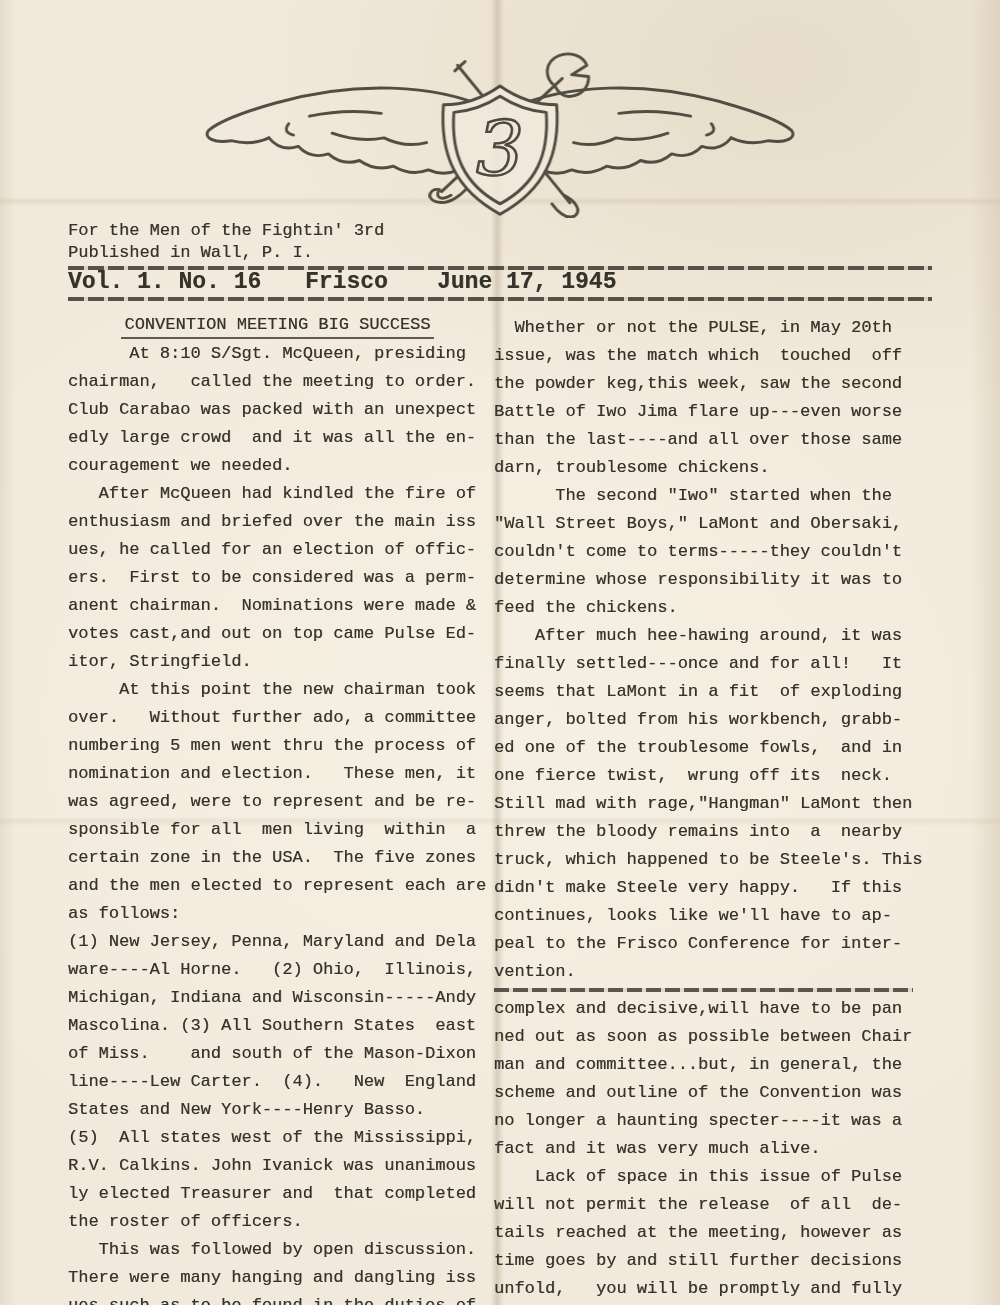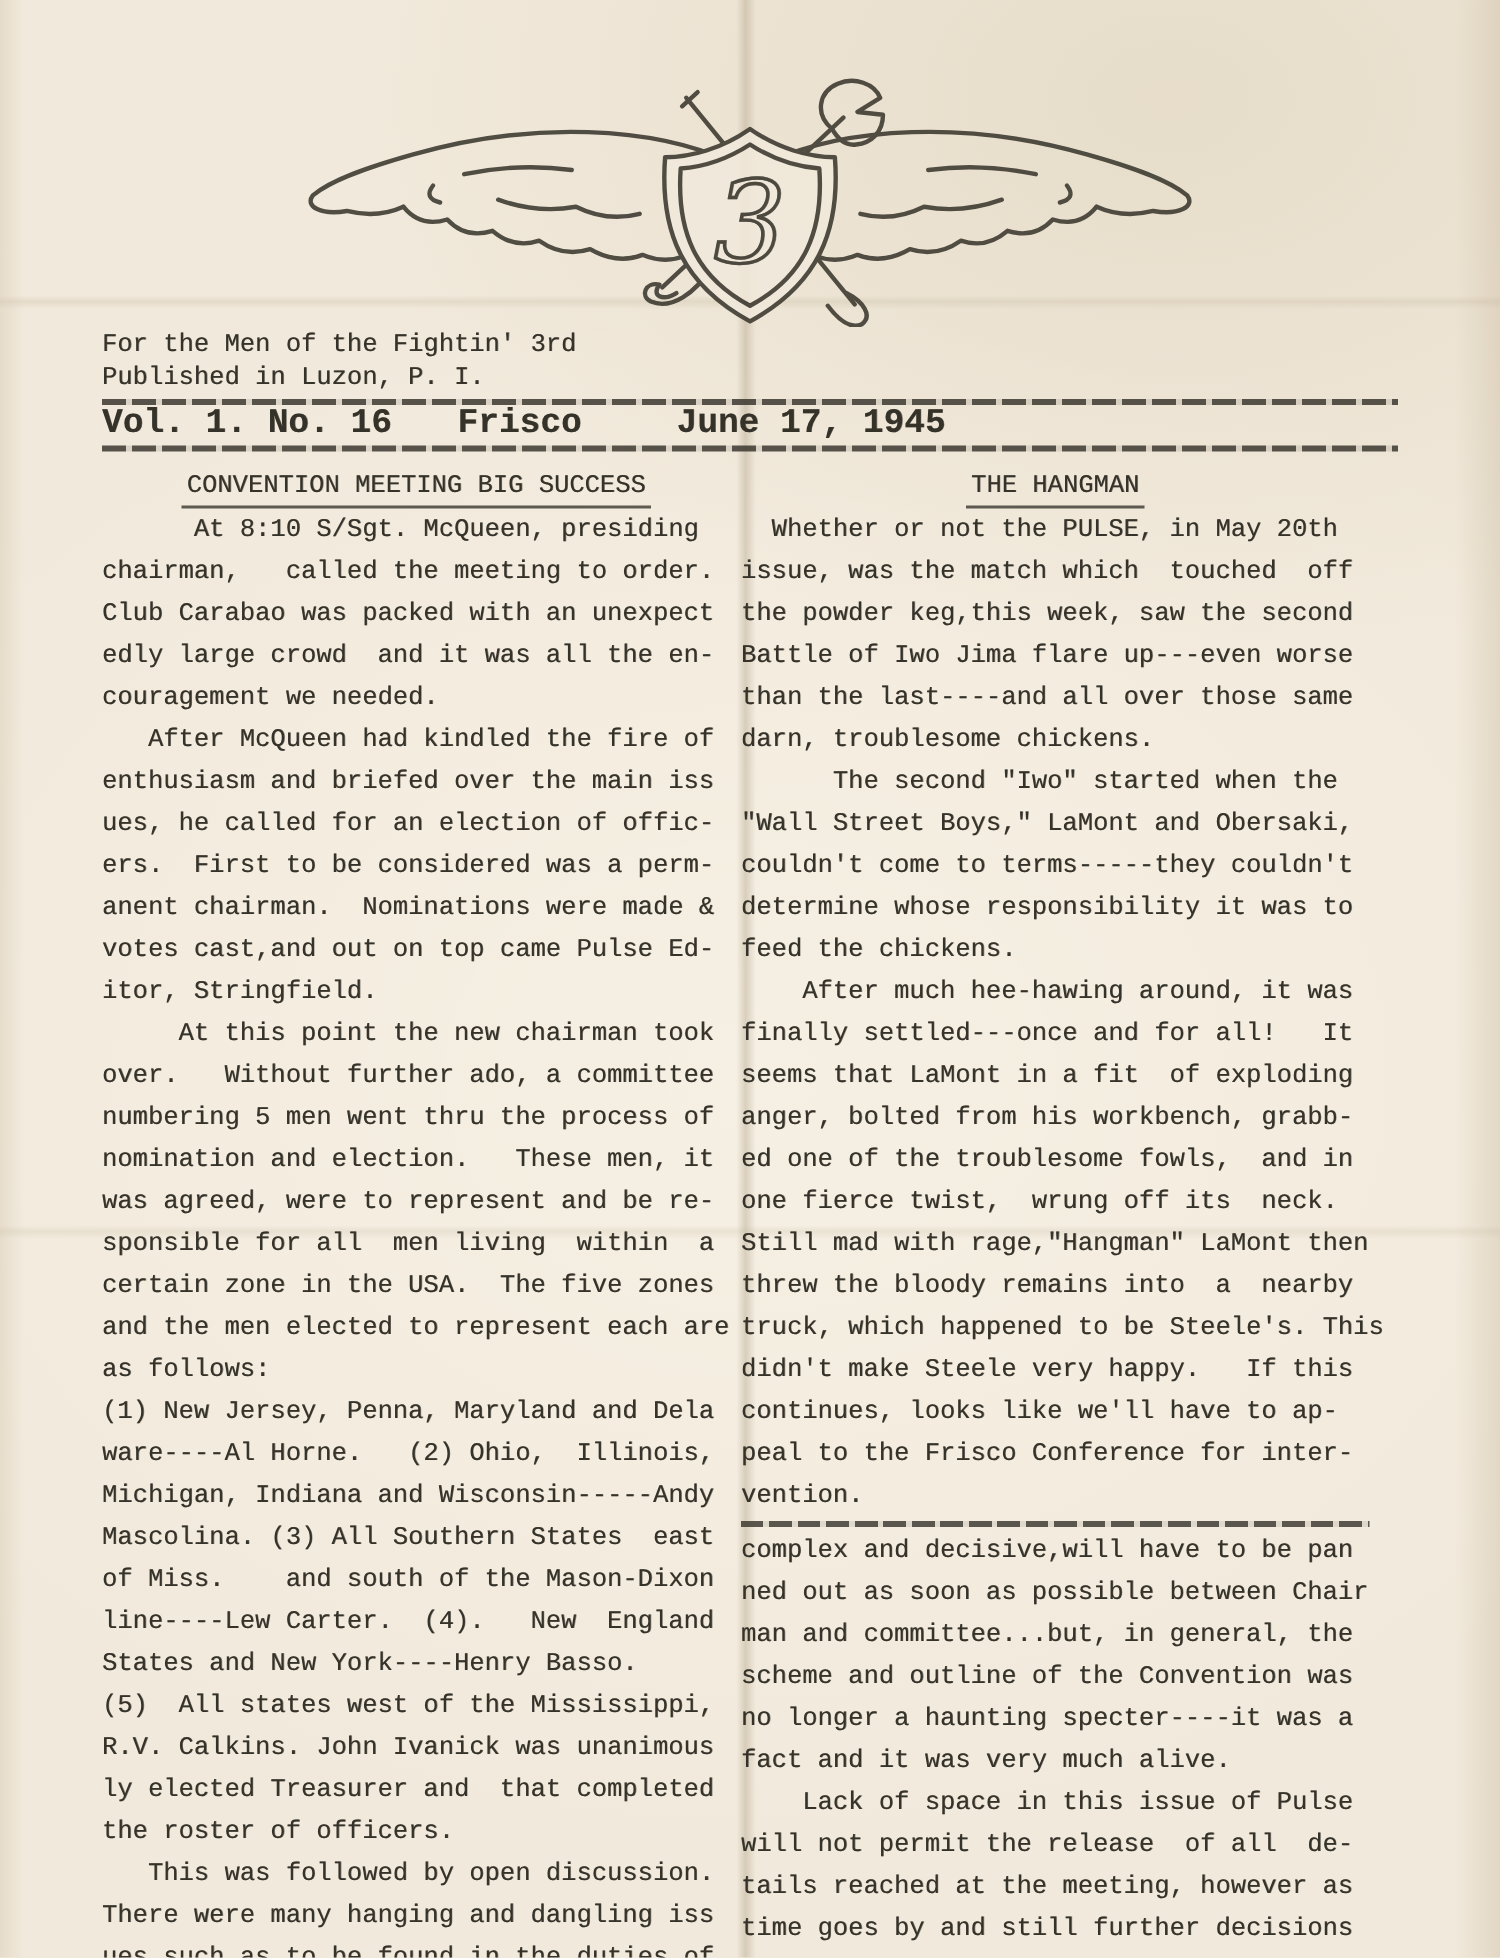--- a/index.html
+++ b/index.html
@@ -19,21 +19,21 @@
   }
   .page{width:100%;height:100%;text-shadow:0.4px 0.3px 0.4px rgba(53,50,42,.55);}
   .emblem{display:block;margin:52px auto 2px;}
   .masthead{margin:0 68px;}
   .mast-row1{display:flex;justify-content:space-between;font-size:17px;line-height:22px;flex-direction:column;}
   .rule{height:4px;margin:2px 0 1px;
     background:repeating-linear-gradient(90deg, rgba(52,49,41,.82) 0 16px, rgba(52,49,41,.12) 16px 20px);}
   .rule.r2{margin-top:3px;}
   .mast-row2{position:relative;height:23px;font-size:23px;line-height:23px;font-weight:bold;}
   .mast-row2 span{position:absolute;top:0;white-space:pre;}
-  .m-vol{left:0;} .m-weekly{left:237px;} .m-date{left:383px;text-align:right;} .m-squad{left:567px;}
+  .m-vol{left:0;} .m-weekly{left:237px;} .m-date{left:369px;text-align:right;} .m-squad{left:567px;}
   .columns{display:flex;gap:7px;margin:13px 0 0 68px;}
   .col{width:419px;}
   .col h2{margin:0 0 1px;font-size:17px;font-weight:normal;text-align:center;line-height:22px;}
   .hd{display:inline-block;border-bottom:2.6px solid rgba(52,49,41,.78);padding:0 3px 1px;}
   pre.body{margin:0;font-family:inherit;font-size:17px;line-height:28px;white-space:pre;}
   .col-rule{height:4px;margin:2px 0 3px;
     background:repeating-linear-gradient(90deg, rgba(52,49,41,.8) 0 15px, rgba(52,49,41,.1) 15px 19px);}
   .footer{margin-top:16px;text-align:center;font-size:17px;}
 </style>
 </head>
@@ -63,21 +63,21 @@
       <path d="M302 128 C292 146 274 158 260 152 C252 148 256 138 266 140 C260 148 268 152 278 146"></path>
       <path fill="#f1e9db" d="M330 30 C350 44 372 50 390 50 C394 102 378 140 330 166 C282 140 266 102 270 50 C288 50 310 44 330 30 Z"></path>
       <path d="M330 41 C347 52 365 57 379 58 C382 102 369 134 330 155 C291 134 278 102 281 58 C295 57 313 52 330 41 Z"></path>
     </g>
     <text x="330" y="124" text-anchor="middle" font-family="DejaVu Serif, serif" font-style="italic" font-size="80" fill="none" stroke="#3b382f" stroke-width="2.4" opacity="0.9">3</text>
   </svg>
 
   <div class="masthead">
     <div class="mast-row1">
       <span>For the Men of the Fightin' 3rd</span>
-      <span>Published in Luzon, P. I.</span>
+      <span>Published in Wall, P. I.</span>
     </div>
     <div class="rule"></div>
     <div class="mast-row2">
       <span class="m-vol">Vol. 1. No. 16</span>
       <span class="m-weekly">Frisco</span>
       <span class="m-date">June 17, 1945</span>
     </div>
     <div class="rule r2"></div>
   </div>
 
@@ -123,21 +123,20 @@
 Each jagged edge, however,  was smoothed
 over or checked pending further discuss-
 ion.    Everybody responded...the esprit
 de corps was  at it's peak and  progress
 was made in giant strides.  This was in-
 deed heartening.
    Some issues, however, would have to be
 shelved 'til the war's end; others, more</pre>
     </section>
     <section class="col">
-      <h2><span class="hd">THE HANGMAN</span></h2>
       <pre class="body">  Whether or not the PULSE, in May 20th
 issue, was the match which  touched  off
 the powder keg,this week, saw the second
 Battle of Iwo Jima flare up---even worse
 than the last----and all over those same
 darn, troublesome chickens.
       The second "Iwo" started when the
 "Wall Street Boys," LaMont and Obersaki,
 couldn't come to terms-----they couldn't
 determine whose responsibility it was to

